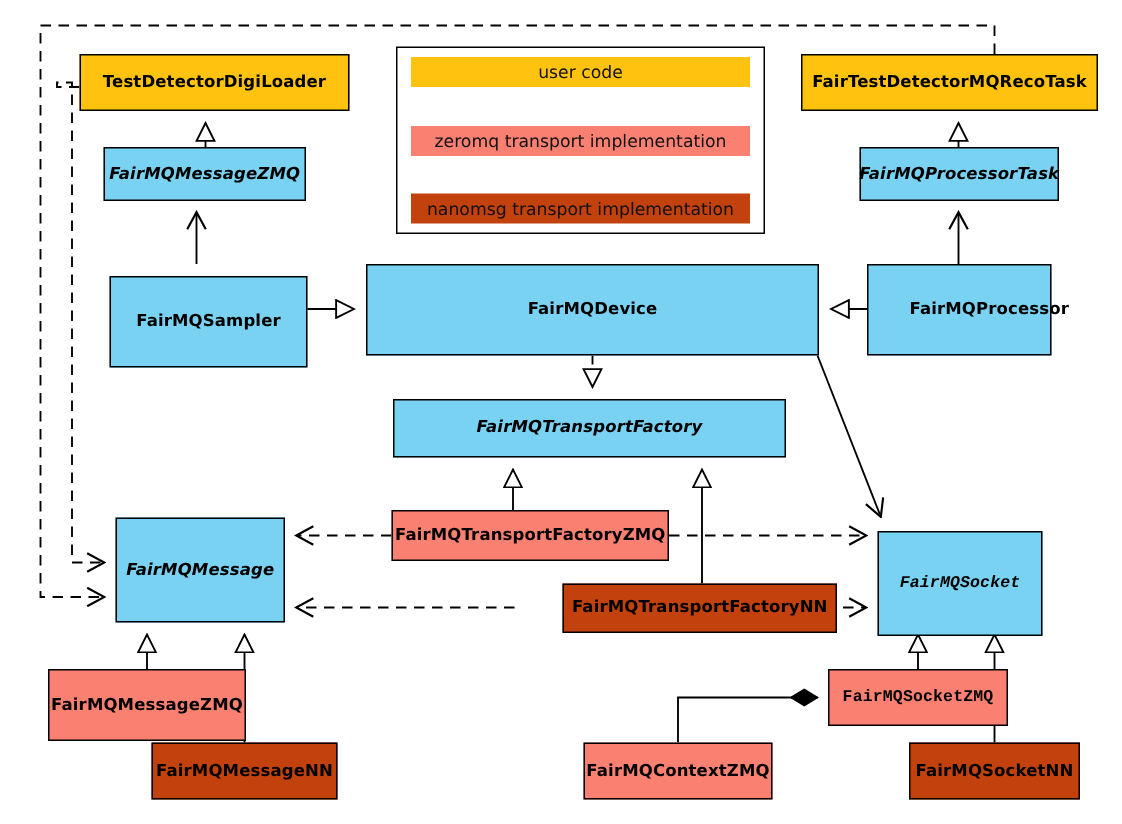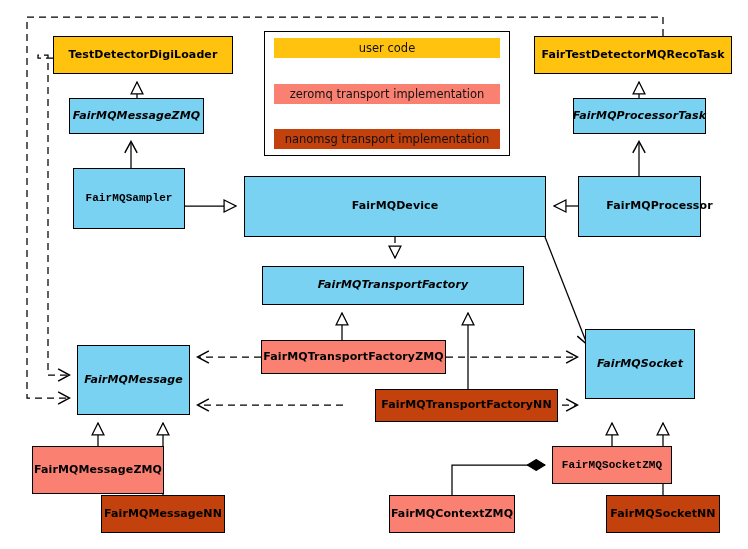--- a/index.html
+++ b/index.html
@@ -116,42 +116,42 @@
       </div>
       <div class="node usercode" style="left: 534px; top: 36px; width: 198px; height: 38px;">
         <span>FairTestDetectorMQRecoTask</span>
       </div>
       <div class="node framework italic" style="left: 69px; top: 98px; width: 135px; height: 36px;">
         <span>FairMQMessageZMQ</span>
       </div>
       <div class="node framework italic" style="left: 573px; top: 98px; width: 133px; height: 36px;">
         <span>FairMQProcessorTask</span>
       </div>
-      <div class="node framework" style="left: 73px; top: 168px; width: 112px; height: 61px; font-family: Liberation Mono, monospace;">
+      <div class="node framework" style="left: 73px; top: 184px; width: 132px; height: 61px;">
         <span>FairMQSampler</span>
       </div>
       <div class="node framework" style="left: 244px; top: 176px; width: 302px; height: 61px;">
         <span>FairMQDevice</span>
       </div>
       <div class="node framework" style="left: 578px; top: 176px; width: 123px; height: 61px; padding-left: 40px;">
         <span>FairMQProcessor</span>
       </div>
       <div class="node framework italic" style="left: 262px; top: 266px; width: 262px; height: 39px;">
         <span>FairMQTransportFactory</span>
       </div>
       <div class="node zmq" style="left: 261px; top: 340px; width: 185px; height: 34px;">
         <span>FairMQTransportFactoryZMQ</span>
       </div>
       <div class="node nn" style="left: 343px; top: 389px; width: 183px; height: 33px; margin-left: 32px;">
         <span>FairMQTransportFactoryNN</span>
       </div>
       <div class="node framework italic" style="left: 77px; top: 345px; width: 113px; height: 70px;">
         <span>FairMQMessage</span>
       </div>
-      <div class="node framework italic" style="left: 585px; top: 329px; width: 110px; height: 70px;">
+      <div class="node framework italic" style="left: 585px; top: 354px; width: 110px; height: 70px; font-family: Liberation Mono, monospace;">
         <span>FairMQSocket</span>
       </div>
       <div class="node zmq" style="left: 32px; top: 446px; width: 132px; height: 48px;">
         <span>FairMQMessageZMQ</span>
       </div>
       <div class="node nn" style="left: 101px; top: 495px; width: 124px; height: 38px;">
         <span>FairMQMessageNN</span>
       </div>
       <div class="node zmq" style="left: 552px; top: 446px; width: 120px; height: 38px; font-family: Liberation Mono, monospace;">
         <span>FairMQSocketZMQ</span>

